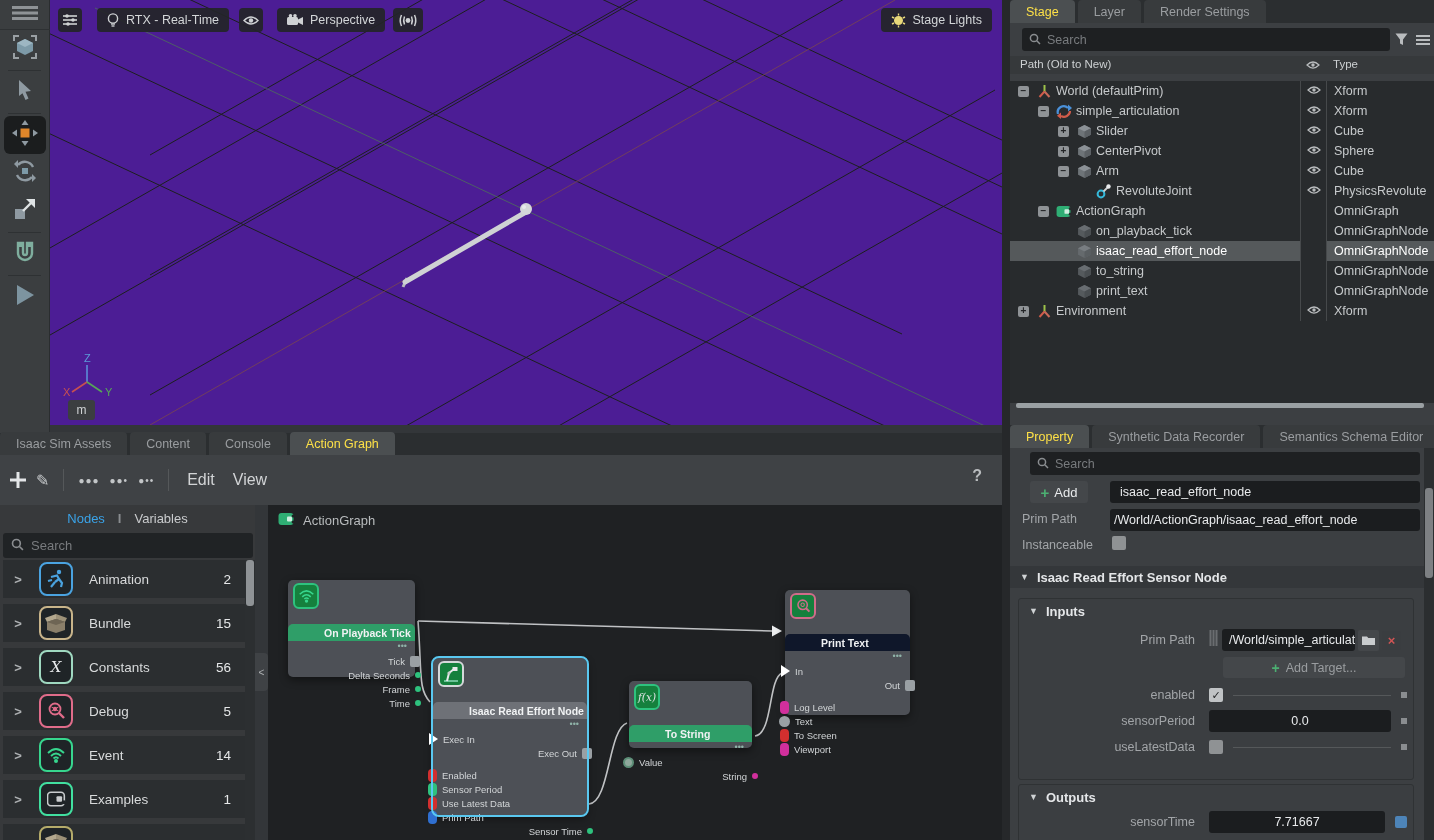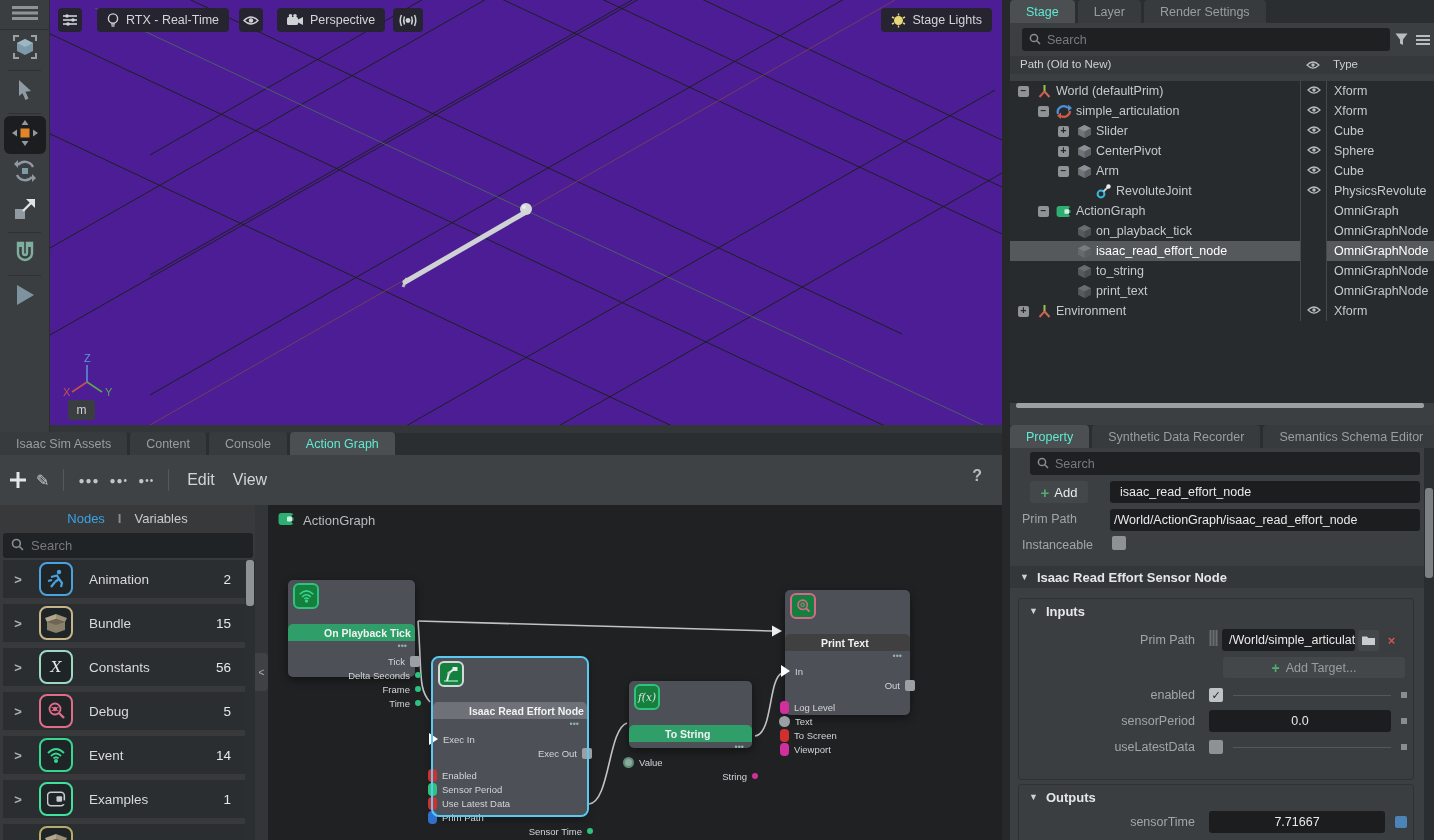--- a/index.html
+++ b/index.html
@@ -22,21 +22,21 @@
   #gizmo{position:absolute;left:0;top:0;}
   #unit-chip{position:absolute;left:18px;top:400px;width:27px;height:20px;background:#3b3e40;border-radius:3px;
     display:flex;align-items:center;justify-content:center;font-size:12px;color:#cfd2d4;}
 
   
   #right-divider{position:absolute;left:1002px;top:0;width:8px;height:840px;background:#26282a;}
   #right-panel{position:absolute;left:1010px;top:0;width:424px;height:840px;background:#3c3f42;}
   .tabbar{display:flex;background:#2b2e30;height:23px;align-items:flex-end;}
   .tab{height:23px;display:flex;align-items:center;padding:0 16px;font-size:12.5px;color:#9a9da0;
     background:#383b3d;border-radius:4px 4px 0 0;margin-right:3px;white-space:nowrap;}
-  .tab.active{background:#4b4f51;color:#5eead4;}
+  .tab.active{background:#4b4f51;color:#fde047;}
   #stage-section{position:absolute;left:0;top:0;width:424px;height:425px;}
   #stage-search-row{position:relative;height:33px;background:#3c3f42;}
   .searchbox{position:absolute;left:12px;top:5px;height:23px;background:#1e2022;border-radius:3px;
     display:flex;align-items:center;padding:0 7px;gap:6px;}
   .searchbox input{background:transparent;border:none;outline:none;color:#d6d8da;font-size:12.5px;
     font-family:"Liberation Sans",sans-serif;width:100%;}
   .searchbox input::placeholder{color:#787b7e;}
   #stage-cols{position:relative;height:18px;background:#36393b;font-size:11.5px;color:#cdd0d2;}
   #stage-tree{position:absolute;top:81px;left:0;width:424px;height:322px;background:#282b2d;overflow:hidden;}
   .srow{position:relative;height:20px;display:flex;align-items:center;font-size:12.5px;color:#c6c9cb;}
@@ -104,21 +104,21 @@
     display:flex;align-items:center;justify-content:center;color:#aeb1b3;font-size:10px;}
   #graph-canvas{position:absolute;left:268px;top:0;width:734px;height:335px;background:#1f2123;overflow:hidden;}
   #breadcrumb{position:absolute;left:10px;top:7px;display:flex;align-items:center;gap:8px;color:#b9bcbe;font-size:13px;}
   #wires{position:absolute;left:0;top:0;}
 
   .gnode{position:absolute;background:rgba(78,82,88,.97);border-radius:5px;box-shadow:0 3px 8px rgba(0,0,0,.45);}
   .gnode.selected{outline:2.5px solid #5ac8f0;border-radius:6px;}
   .ghdr{height:17px;border-radius:5px 5px 0 0;display:flex;align-items:center;padding-left:36px;
     font-weight:bold;font-size:10.5px;color:#f0f2f3;white-space:nowrap;overflow:hidden;margin-top:44px;}
   .ghdr.event,.ghdr.func{background:#2f9e68;}
-  .ghdr.debug{background:#404040;}
+  .ghdr.debug{background:#0f172a;}
   .ghdr.isaac{background:#6e7177;}
   .nicon{position:absolute;left:5px;top:3px;width:26px;height:26px;border-radius:6px;background:#15803d;
     border:2px solid #2ec27e;display:flex;align-items:center;justify-content:center;z-index:2;}
   .nicon.debug{border-color:#d06c8a;}
   .nicon.isaac{border-color:#d5d8da;}
   .gdots{height:13px;text-align:right;padding-right:8px;color:#8fb3a8;font-size:9px;line-height:11px;}
   .prow{display:flex;align-items:center;height:14px;color:#d2d5d7;font-size:9.5px;white-space:nowrap;}
   .prow.gap{margin-top:8px;}
   .prow.right{justify-content:flex-end;}
   .plabel{padding:0 5px;}

